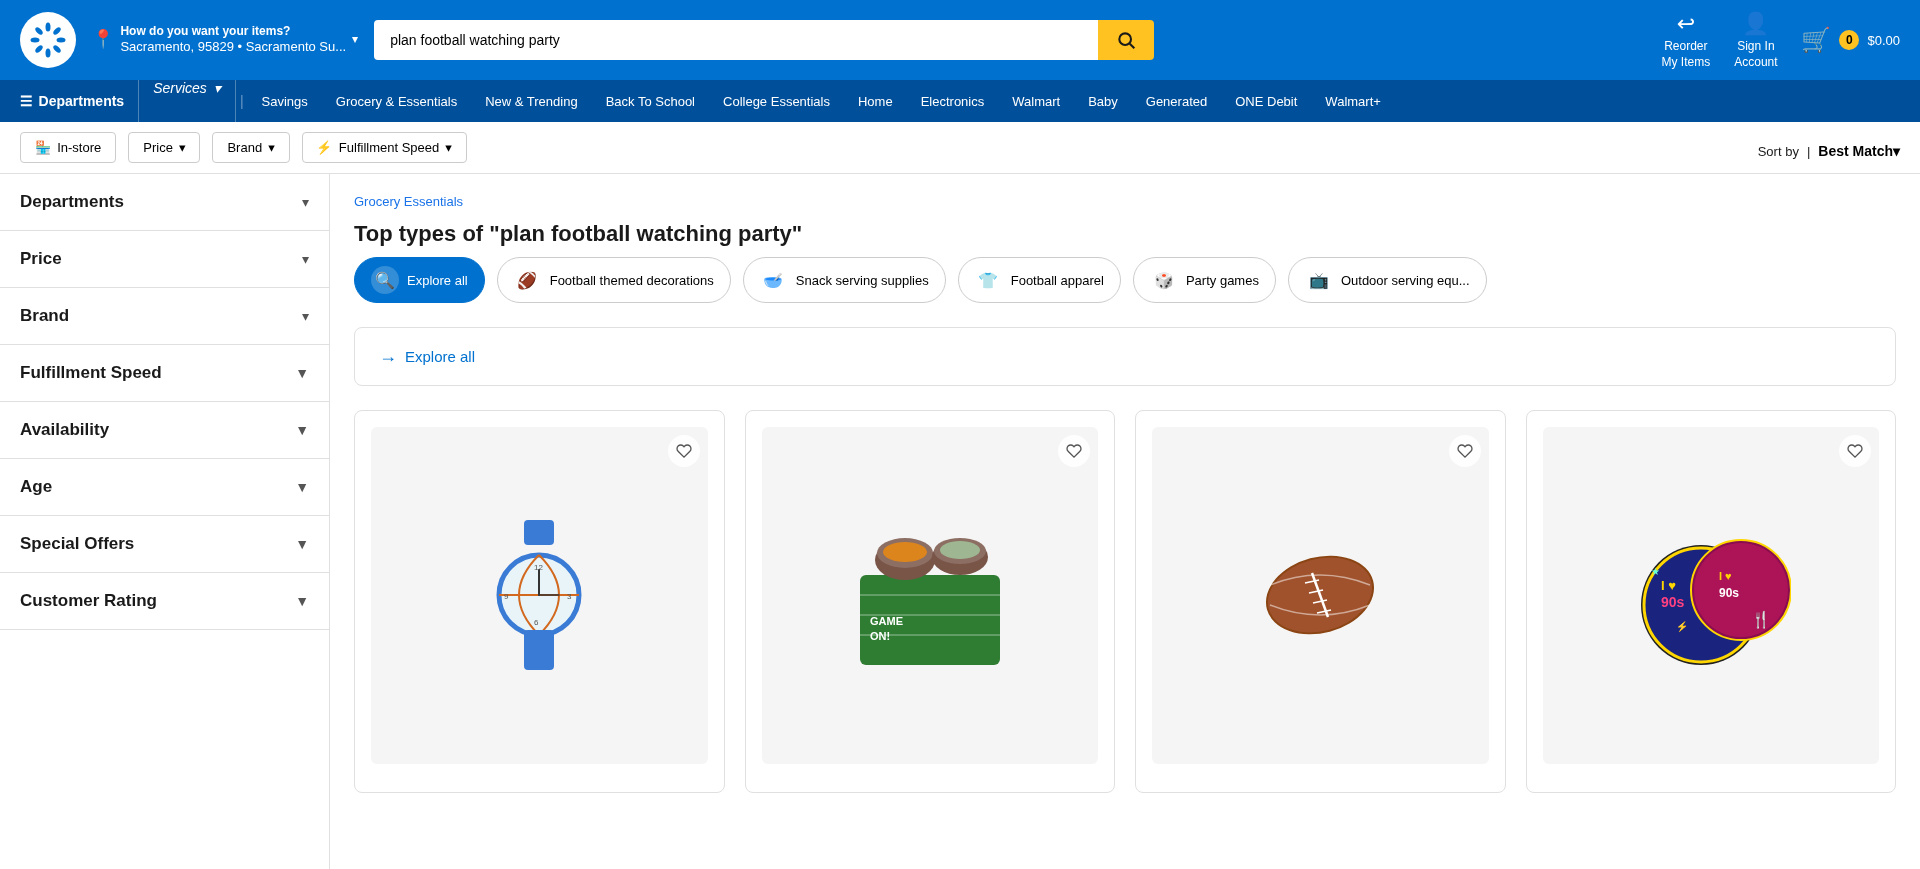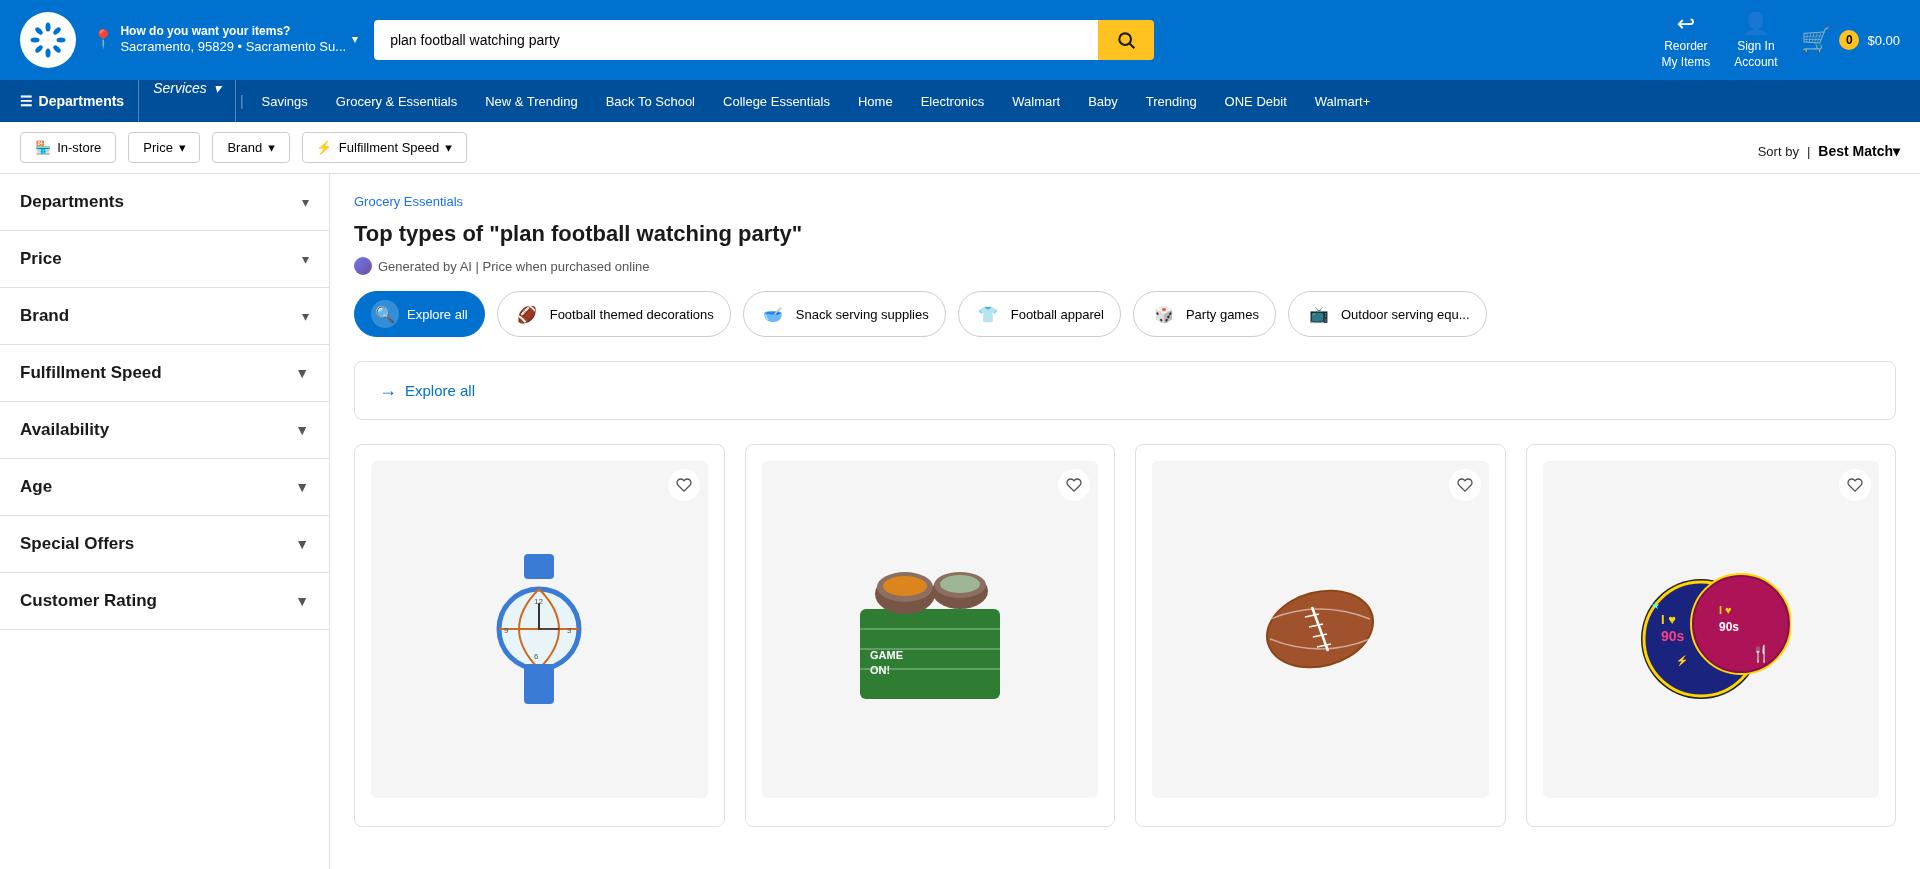--- a/index.html
+++ b/index.html
@@ -333,21 +333,21 @@
   <div class="nav-links">
     <a class="nav-link" href="#">Savings</a>
     <a class="nav-link" href="#">Grocery &amp; Essentials</a>
     <a class="nav-link" href="#">New &amp; Trending</a>
     <a class="nav-link" href="#">Back To School</a>
     <a class="nav-link" href="#">College Essentials</a>
     <a class="nav-link" href="#">Home</a>
     <a class="nav-link" href="#">Electronics</a>
     <a class="nav-link" href="#">Walmart</a>
     <a class="nav-link" href="#">Baby</a>
-    <a class="nav-link" href="#">Trending</a>
+    <a class="nav-link" href="#">Generated</a>
     <a class="nav-link" href="#">ONE Debit</a>
     <a class="nav-link" href="#">Walmart+</a>
   </div>
 </nav>
 
 <div class="filter-bar">
   <button class="filter-btn">
     <span>🏪</span>
     <span>In-store</span>
   </button>
@@ -437,24 +437,20 @@
   </aside>
 
   <main class="content">
 
     <div class="grocery-essentials-nav">
       <a class="small-nav" href="#">Grocery Essentials</a>
     </div>
 
     <h1 class="section-title">Top types of "plan football watching party"</h1>
 
-    <div class="ai-badge">
-      <span class="ai-icon"></span>
-      <span>Generated by AI | Price when purchased online</span>
-    </div>
 
     <div class="category-chips">
 
       <button class="chip chip-explore">
         <span class="chip-icon">🔍</span>
         <span>Explore all</span>
       </button>
 
       <button class="chip">
         <span class="chip-icon">🏈</span>

